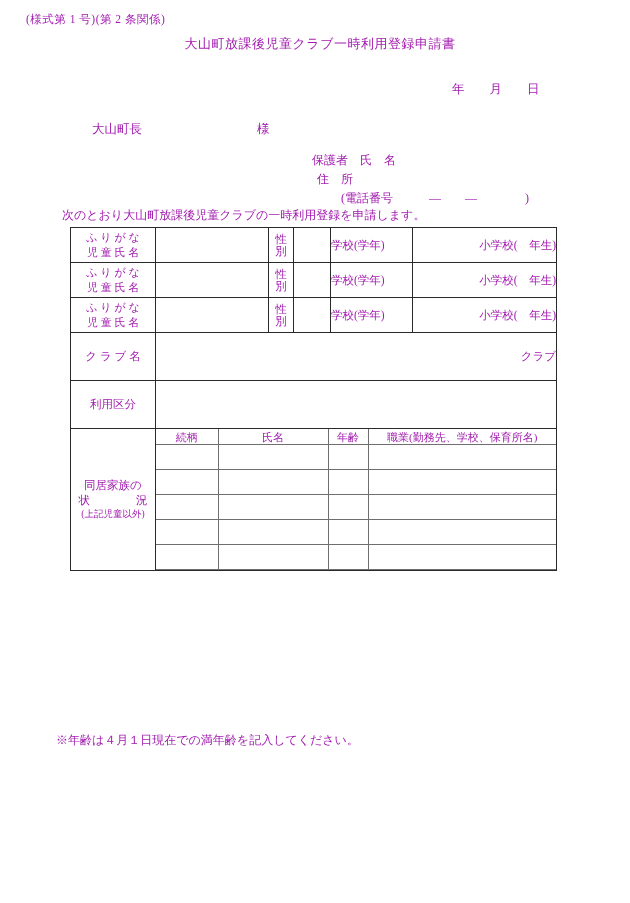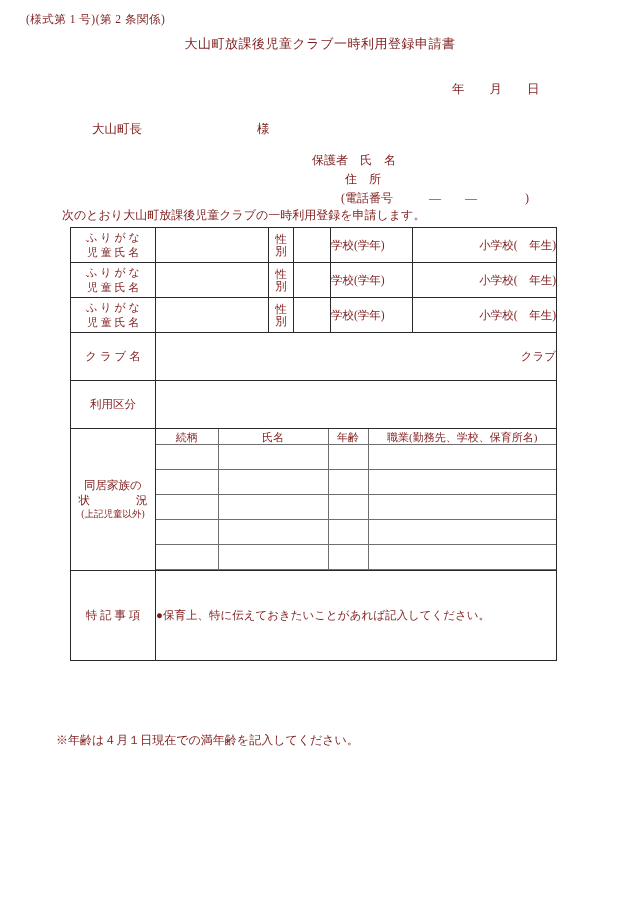--- a/index.html
+++ b/index.html
@@ -1,30 +1,30 @@
 <!DOCTYPE html>
 <html lang="ja"><head>
 <meta charset="utf-8">
 <style>
   html,body{margin:0;padding:0;background:#fff;}
   .page{
     position:relative;
     width:630px;height:903px;
     background:#ffffff;
-    color:#7f1d1d;
+    color:#a21caf;
     font-family:"Liberation Serif","DejaVu Serif",serif;
     overflow:hidden;
   }
   .form-ref{position:absolute;top:12px;left:26px;font-size:11.5px;letter-spacing:.5px;}
   .doc-title{position:absolute;top:35px;left:10px;width:620px;text-align:center;font-size:13px;letter-spacing:.5px;}
   .date-line{position:absolute;top:81px;left:452px;font-size:12.5px;}
   .addressee-row{position:absolute;top:121px;left:92px;font-size:12.5px;}
   .addressee-row .honorific{margin-left:115px;}
   .guardian-block{position:absolute;top:151px;left:312px;font-size:12px;line-height:19px;}
-  .guardian-block .l2{margin-left:33px;}
+  .guardian-block .l2{margin-left:5px;}
   .guardian-block .l3{margin-left:29px;}
   .intro{position:absolute;top:207px;left:62px;font-size:12px;}
   .footnote{position:absolute;top:732px;left:56px;font-size:12px;}
 
   table.main{
     position:absolute;top:227px;left:70px;
     width:486px;border-collapse:collapse;table-layout:fixed;
     border:1.5px solid #222;
   }
   table.main td{
@@ -189,22 +189,18 @@
                   <td></td>
                   <td></td>
                   <td></td>
                   <td></td>
                 </tr>
         </tbody>
             </table>
       </td>
     </tr>
 
-    <tr class="notes-row">
-      <td class="lbl">特 記 事 項</td>
-      <td class="note-cell" colspan="5">●保育上、特に伝えておきたいことがあれば記入してください。</td>
-    </tr>
   </tbody>
     </table>
 
   <div class="footnote">※年齢は４月１日現在での満年齢を記入してください。</div>
 
 </div>
 
 </body></html>

